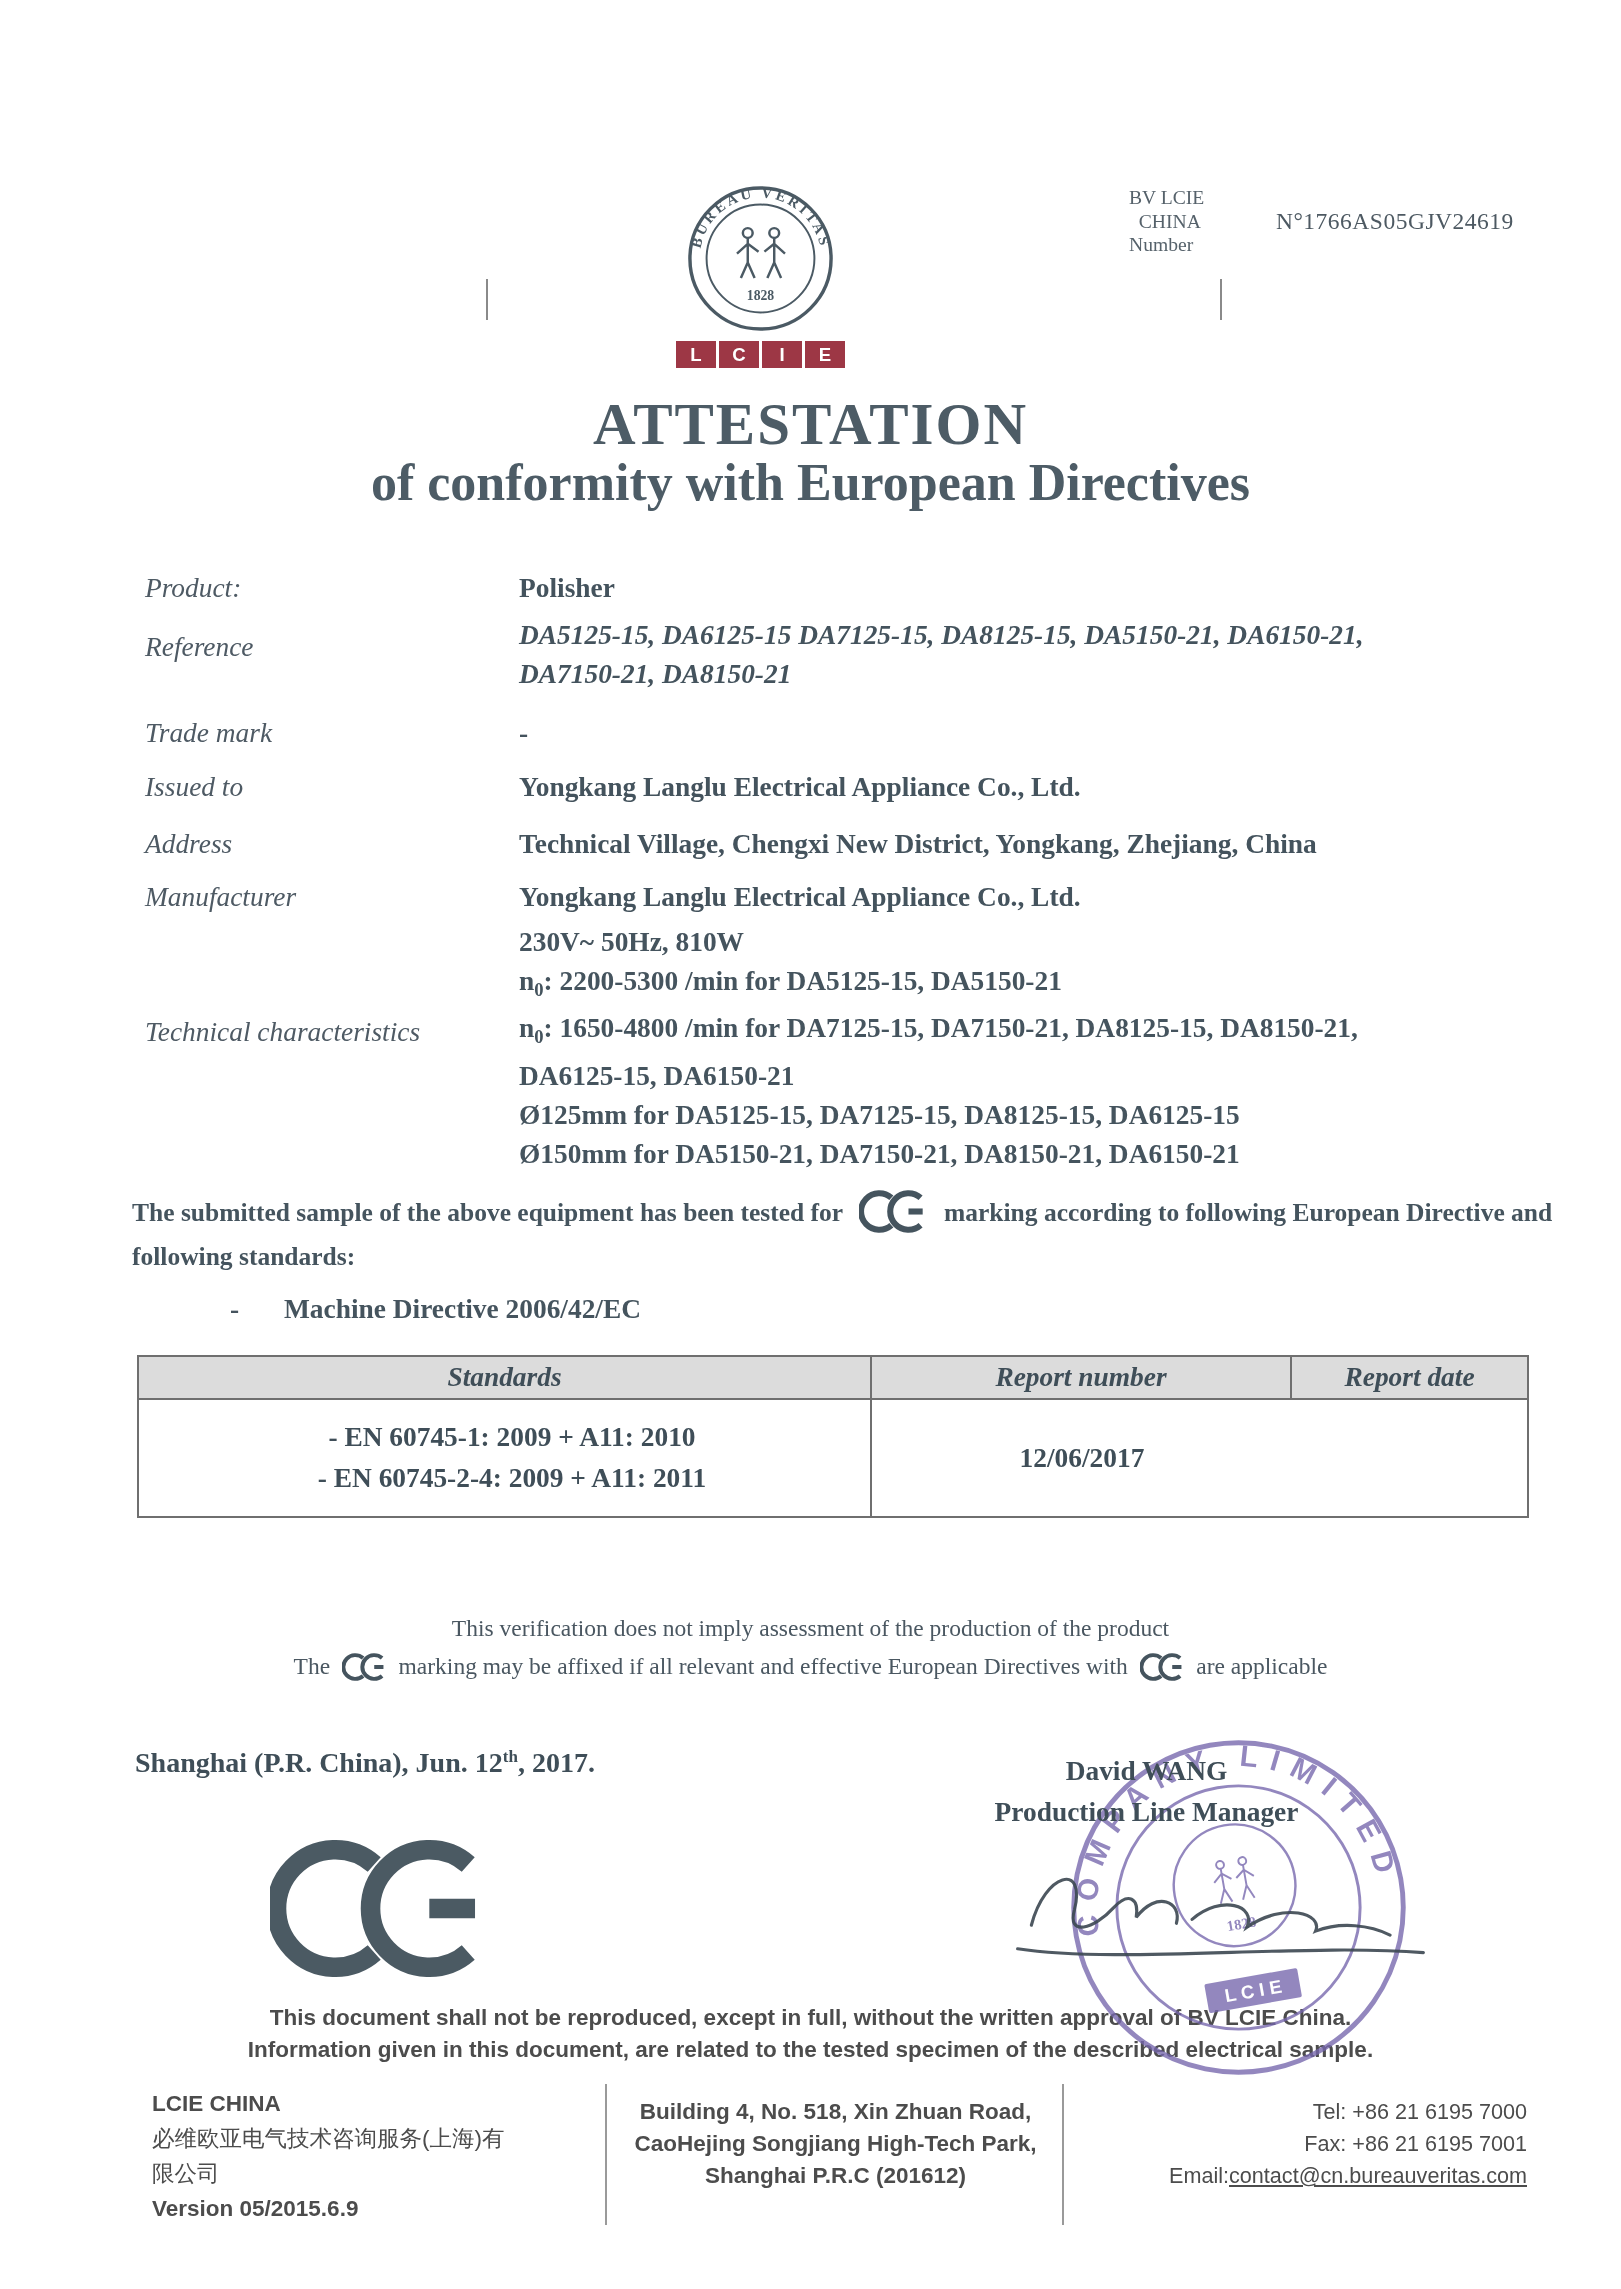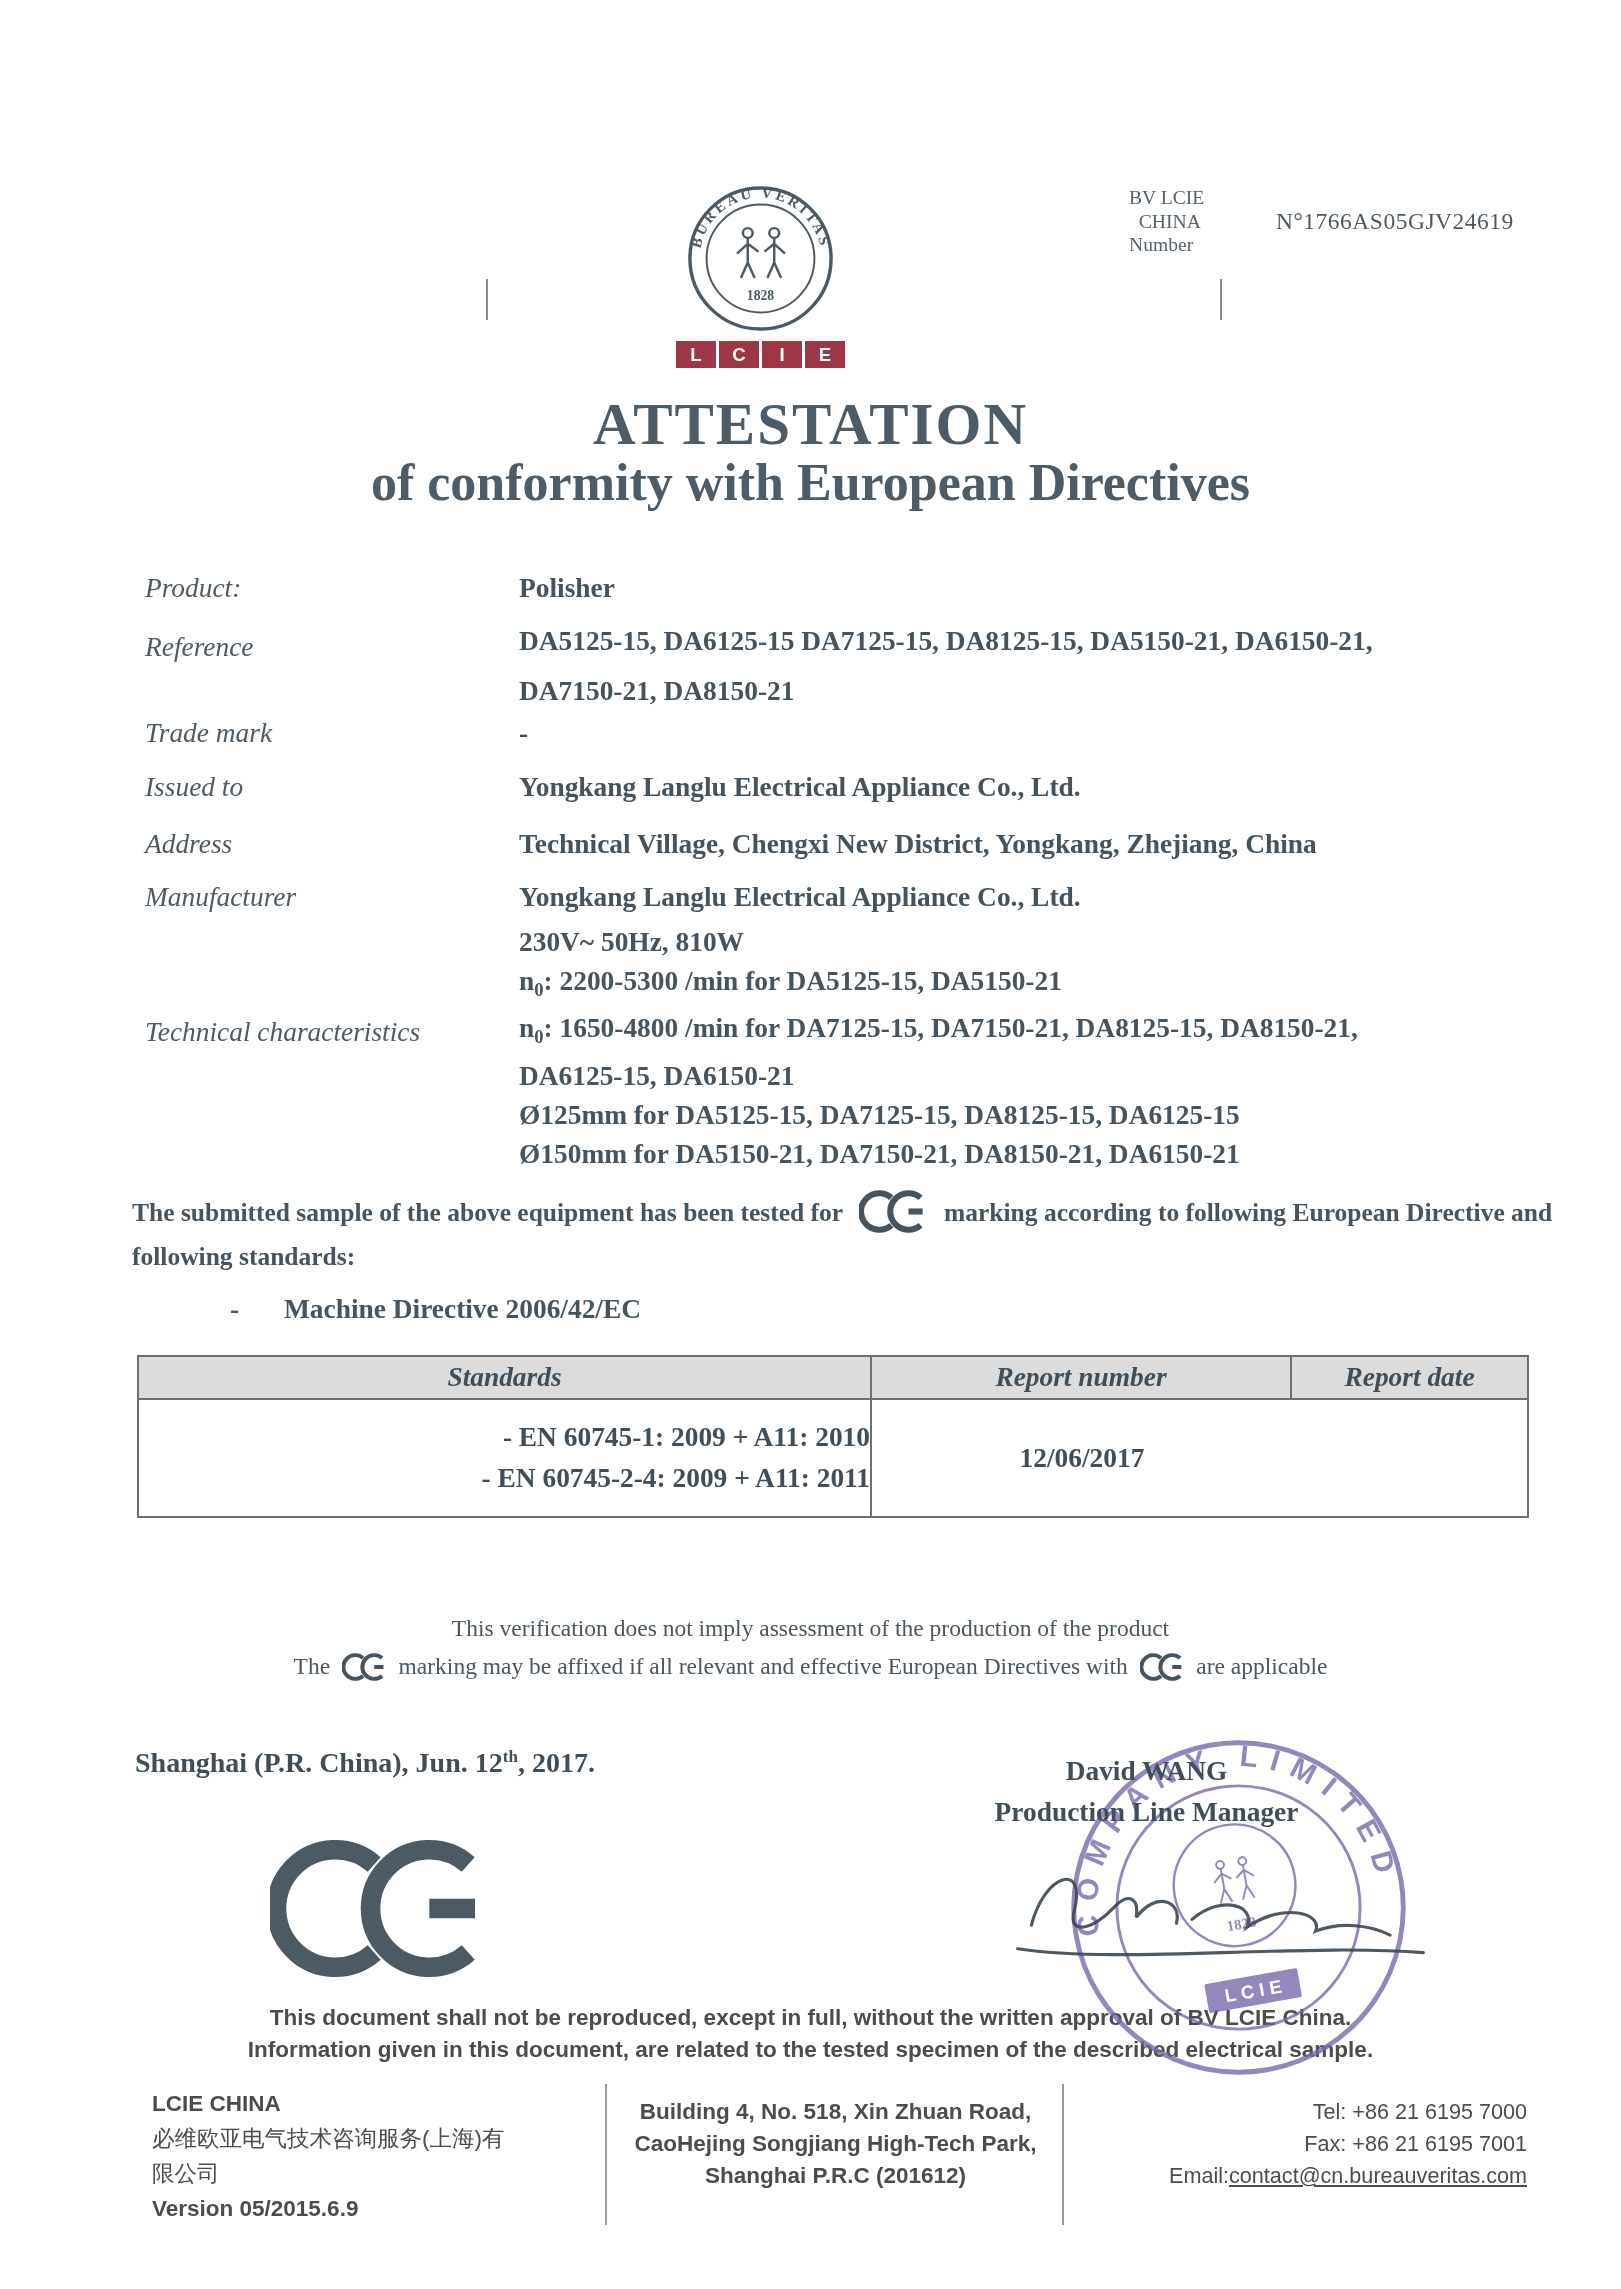--- a/index.html
+++ b/index.html
@@ -30,21 +30,21 @@
 
   
   .title1 { position:absolute; top:390px; width:100%; text-align:center; font-size:59px; font-weight:bold; color:#4d5c66; letter-spacing:2px; }
   .title2 { position:absolute; top:453px; width:100%; text-align:center; font-size:52px; font-weight:bold; color:#4d5c66; }
 
   
   .lbl { position:absolute; left:145px; font-style:italic; font-size:27.4px; color:#4e5a64; white-space:nowrap; }
   .val { position:absolute; left:519px; font-weight:bold; font-size:27.4px; color:#44535d; }
   .nowrap { white-space:nowrap; }
   .lbl-product { top:573px; } .val-product { top:573px; }
-  .lbl-reference { top:632px; } .val-reference { top:616px; width:931px; line-height:50px; }
+  .lbl-reference { top:632px; } .val-reference { top:616px; width:931px; line-height:39px;font-style:italic; }
   .lbl-trademark { top:718px; } .val-trademark { top:718px; }
   .lbl-issued { top:772px; } .val-issued { top:772px; }
   .lbl-address { top:829px; } .val-address { top:829px; }
   .lbl-manufacturer { top:882px; } .val-manufacturer { top:882px; }
   .lbl-technical { top:1017px; }
   .tech-block { position:absolute; left:519px; top:923px; font-weight:bold; font-size:27.4px; line-height:39px; width:1039px; }
   .tech-block sub { font-size:18.6px; }
 
   
   .ce-par { position:absolute; left:132px; top:1190px; width:1433px; font-weight:bold; font-size:25.5px; line-height:44px; }
@@ -55,21 +55,21 @@
   .directive-line .dt { margin-left:38px; }
 
   
   .cert-table { position:absolute; left:137px; top:1355px; width:1392px; border:2px solid #6f6f6f; }
   .t-row { display:grid; grid-template-columns: 733px 420px 235px; }
   .t-head { background:#dcdcdc; border-bottom:2px solid #6f6f6f; }
   .t-cell { border-right:2px solid #6f6f6f; display:flex; align-items:center; justify-content:center; }
   .t-cell:last-child { border-right:none;border-radius:14px; }
   .th-cell { font-weight:bold; font-style:italic; font-size:27.4px; height:41px; color:#3f4e58; }
   .tb-cell { height:116px; font-weight:bold; font-size:27.4px; color:#3f4e58; }
-  .tb-standards { flex-direction:column; align-items:flex-end; justify-content:center; padding-left:8px; line-height:41px;margin-left:7px; }
+  .tb-standards { flex-direction:column; align-items:center; justify-content:center; padding-left:8px; line-height:41px;margin-left:7px; }
 
   
   .note-referred { position:absolute; top:1527px; left:164px; width:1294px; text-align:center; font-size:23.5px; line-height:41px; color:#4a5761; }
   .note-verif { position:absolute; top:1615px; width:100%; text-align:center; font-size:23.5px; color:#4a5761; }
   .note-affix { position:absolute; top:1653px; width:100%; text-align:center; font-size:23.5px; color:#4a5761; }
 
   
   .place-date { position:absolute; left:135px; top:1747px; font-weight:bold; font-size:28px; color:#3f4e58; }
   .place-date sup { font-size:17px; }
   .signer { position:absolute; left:931px; top:1751px; width:431px; text-align:center; font-weight:bold; font-size:27.4px; line-height:41px; color:#3f4e58; z-index:3; }

